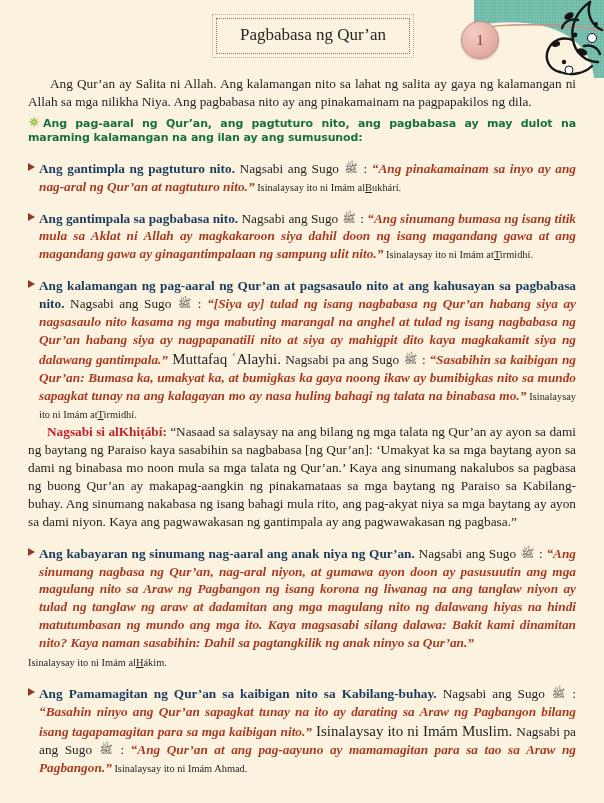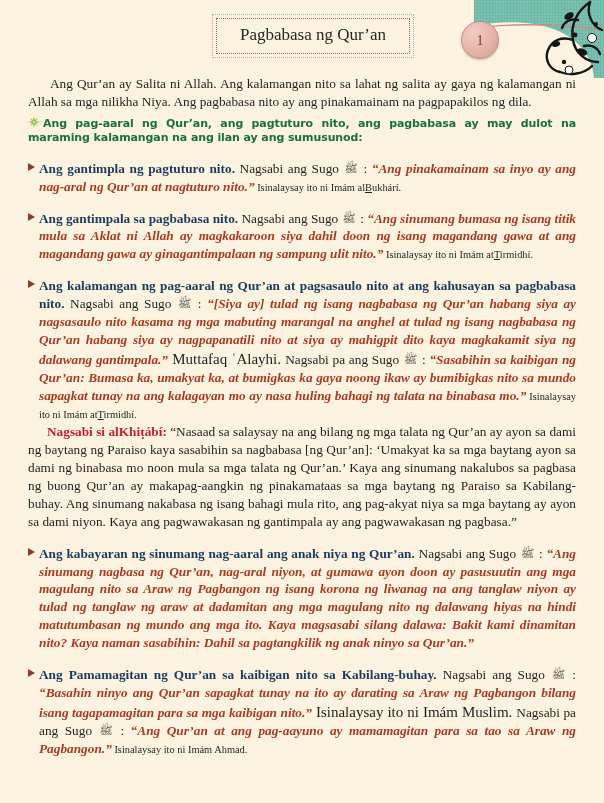--- a/index.html
+++ b/index.html
@@ -238,18 +238,21 @@
     <span class="tri-icon"></span><span class="lead">Ang kalamangan ng pag-aaral ng Qur’an at pagsasaulo nito at ang kahusayan sa pagbabasa nito.</span><span class="plain"> Nagsabi ang Sugo </span><span class="salla">ﷺ</span><span class="plain"> : </span><span class="quote">“[Siya ay] tulad ng isang nagbabasa ng Qur’an habang siya ay nagsasaulo nito kasama ng mga mabuting marangal na anghel at tulad ng isang nagbabasa ng Qur’an habang siya ay nagpapanatili nito at siya ay mahigpit dito kaya magkakamit siya ng dalawang gantimpala.”</span><span class="attrib-sm"> Muttafaq ʿAlayhi. </span><span class="plain">Nagsabi pa ang Sugo </span><span class="salla">ﷺ</span><span class="plain"> : </span><span class="quote">“Sasabihin sa kaibigan ng Qur’an: Bumasa ka, umakyat ka, at bumigkas ka gaya noong ikaw ay bumibigkas nito sa mundo sapagkat tunay na ang kalagayan mo ay nasa huling bahagi ng talata na binabasa mo.”</span><span class="attrib"> Isinalaysay ito ni Imám at</span><span class="attrib u">T</span><span class="attrib">irmidhí.</span>
   </p>
 
   <p class="scholar">
     <span class="scholar-name">Nagsabi si al</span><span class="scholar-name">Kh</span><span class="scholar-name">i</span><span class="scholar-name u">ṭ</span><span class="scholar-name">ábí:</span><span class="plain"> “Nasaad sa salaysay na ang bilang ng mga talata ng Qur’an ay ayon sa dami ng baytang ng Paraiso kaya sasabihin sa nagbabasa [ng Qur’an]: ‘Umakyat ka sa mga baytang ayon sa dami ng binabasa mo noon mula sa mga talata ng Qur’an.’ Kaya ang sinumang nakalubos sa pagbasa ng buong Qur’an ay makapag-aangkin ng pinakamataas sa mga baytang ng Paraiso sa Kabilang-buhay. Ang sinumang nakabasa ng isang bahagi mula rito, ang pag-akyat niya sa mga baytang ay ayon sa dami niyon. Kaya ang pagwawakasan ng gantimpala ay ang pagwawakasan ng pagbasa.”</span>
   </p>
 
   <p class="bullet">
     <span class="tri-icon"></span><span class="lead">Ang kabayaran ng sinumang nag-aaral ang anak niya ng Qur’an.</span><span class="plain"> Nagsabi ang Sugo </span><span class="salla">ﷺ</span><span class="plain"> : </span><span class="quote">“Ang sinumang nagbasa ng Qur’an, nag-aral niyon, at gumawa ayon doon ay pasusuutin ang mga magulang nito sa Araw ng Pagbangon ng isang korona ng liwanag na ang tanglaw niyon ay tulad ng tanglaw ng araw at dadamitan ang mga magulang nito ng dalawang hiyas na hindi matutumbasan ng mundo ang mga ito. Kaya magsasabi silang dalawa: Bakit kami dinamitan nito? Kaya naman sasabihin: Dahil sa pagtangkilik ng anak ninyo sa Qur’an.”</span>
   </p>
+  <p style="text-indent:0;">
+    <span class="attrib">Isinalaysay ito ni Imám al</span><span class="attrib u">H</span><span class="attrib">ákim.</span>
+  </p>
 
   <p class="bullet">
     <span class="tri-icon"></span><span class="lead">Ang Pamamagitan ng Qur’an sa kaibigan nito sa Kabilang-buhay.</span><span class="plain"> Nagsabi ang Sugo </span><span class="salla">ﷺ</span><span class="plain"> : </span><span class="quote">“Basahin ninyo ang Qur’an sapagkat tunay na ito ay darating sa Araw ng Pagbangon bilang isang tagapamagitan para sa mga kaibigan nito.”</span><span class="attrib-sm"> Isinalaysay ito ni Imám Muslim. </span><span class="plain">Nagsabi pa ang Sugo </span><span class="salla">ﷺ</span><span class="plain"> : </span><span class="quote">“Ang Qur’an at ang pag-aayuno ay mamamagitan para sa tao sa Araw ng Pagbangon.”</span><span class="attrib"> Isinalaysay ito ni Imám Ahmad.</span>
   </p>
 
 </div>
 
 </body></html>

